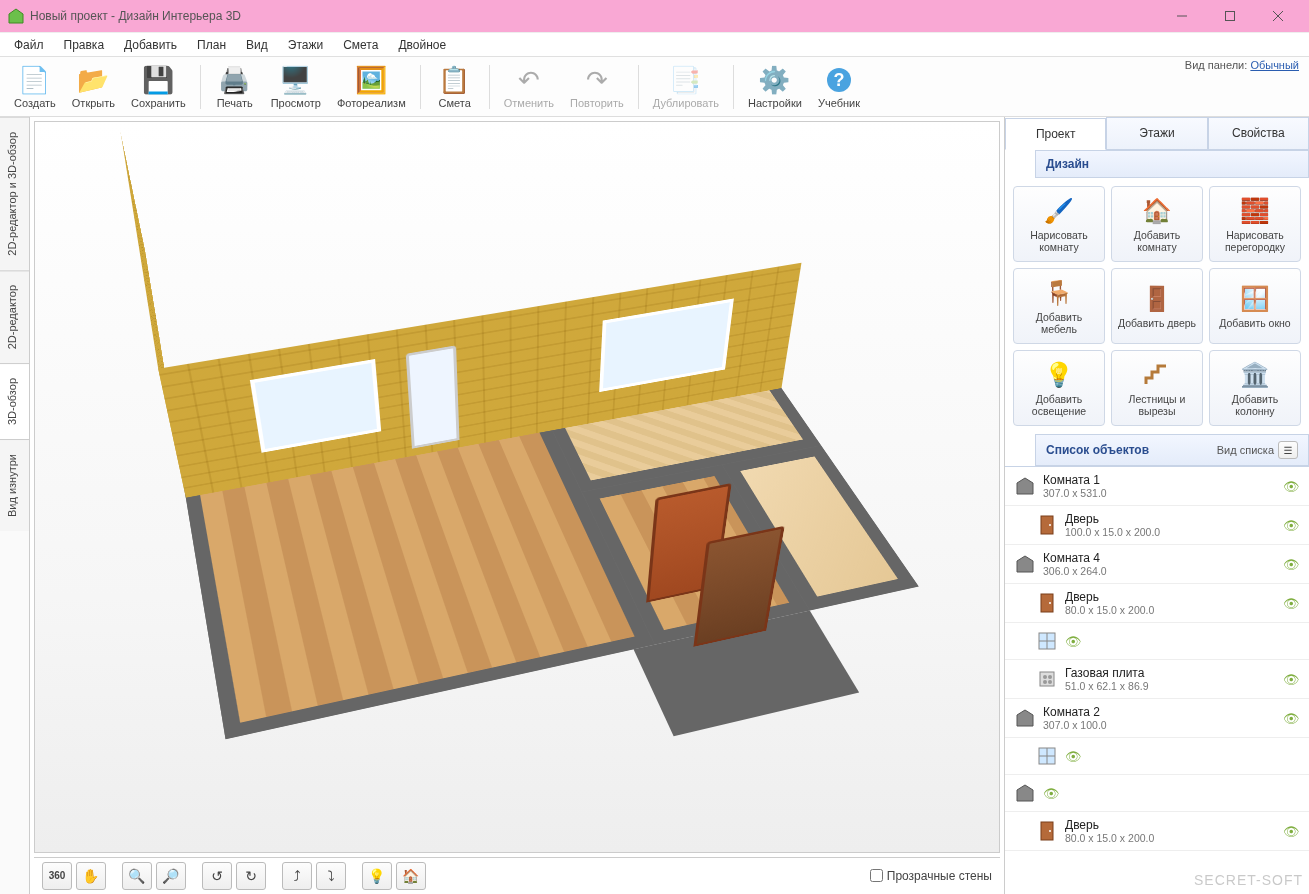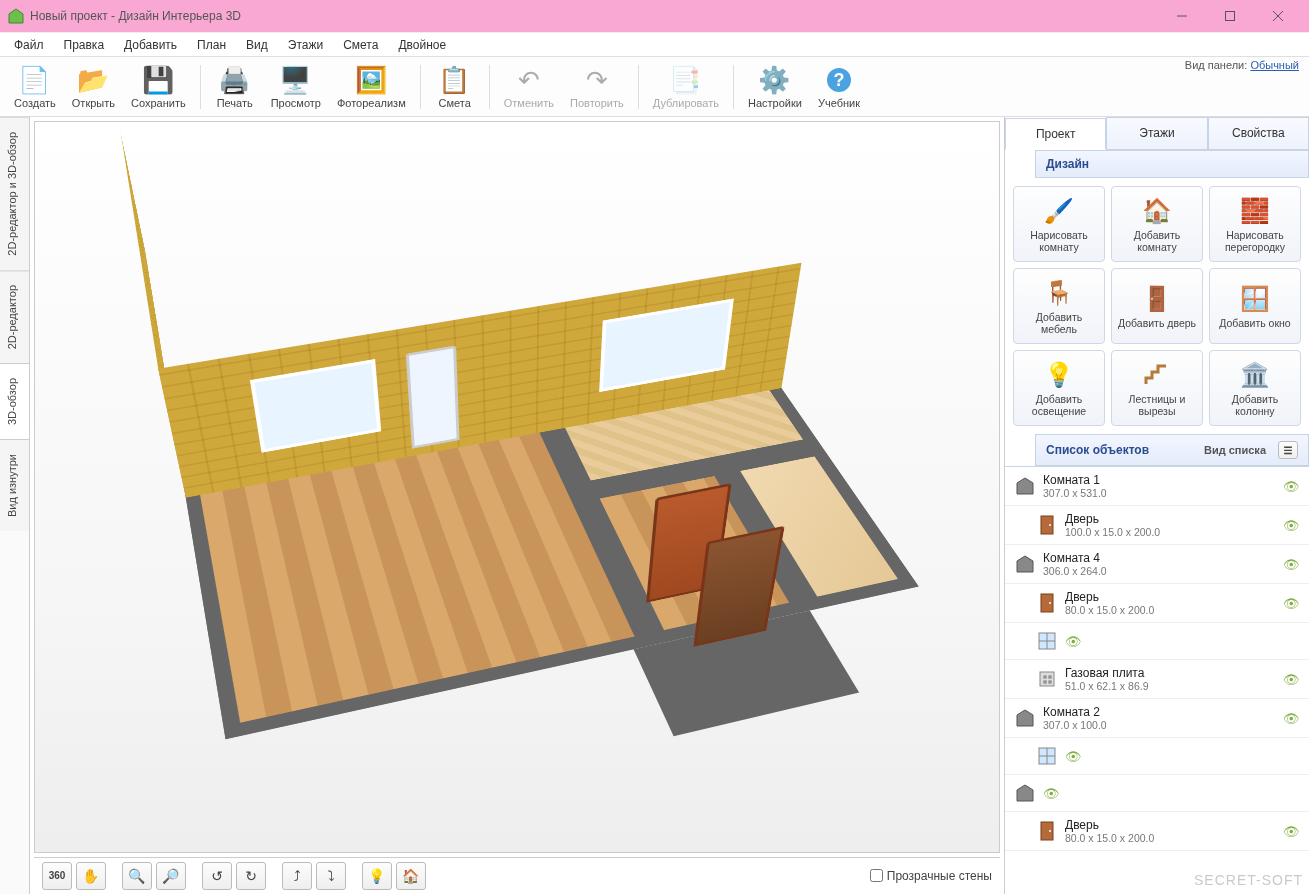--- a/index.html
+++ b/index.html
@@ -56,21 +56,21 @@
 .vt-btn { width: 30px; height: 28px; border: 1px solid #bbb; background: linear-gradient(#fdfdfd,#eee); border-radius: 3px; display: flex; align-items: center; justify-content: center; font-size: 14px; color: #444; cursor: pointer; }
 .vt-spacer { flex: 1; }
 .vt-check { display: flex; align-items: center; gap: 4px; font-size: 12px; color: #444; }
 
 
 .panel { width: 304px; display: flex; flex-direction: column; background: #fff; }
 .ptabs { display: flex; border-bottom: 1px solid #c7d3e6; }
 .ptab { flex: 1; text-align: center; padding: 8px 4px; border: 1px solid #c7d3e6; border-bottom: none; background: linear-gradient(#f8faff,#edf2fb); cursor: pointer; font-size: 12px; }
 .ptab.active { background: #fff; border-bottom: 1px solid #fff; position: relative; top: 1px; font-weight: 500; }
 .phead { background: linear-gradient(#f2f6ff,#e4ecfa); border: 1px solid #c7d3e6; padding: 6px 10px; font-weight: 600; color: #2a4d8f; font-size: 12px; display: flex; justify-content: space-between; align-items: center; margin-left: 30px; }
-.phead .sub { font-weight: 700; color: #555; font-size: 11px; display:flex; align-items:center; gap:12px;}
+.phead .sub { font-weight: 400; color: #555; font-size: 11px; display:flex; align-items:center; gap:4px;}
 .design-grid { display: grid; grid-template-columns: repeat(3, 1fr); gap: 6px; padding: 8px; }
 .design-btn { border: 1px solid #cfd8e6; background: linear-gradient(#fefefe,#f0f3f9); border-radius: 4px; display: flex; flex-direction: column; align-items: center; justify-content: center; height: 76px; cursor: pointer; padding: 4px; }
 .design-btn .dico { width: 32px; height: 32px; display: flex; align-items: center; justify-content: center; font-size: 24px; }
 .design-btn .dlbl { font-size: 10.5px; text-align: center; line-height: 1.15; margin-top: 2px; color: #444; }
 
 .obj-list { flex: 1; overflow-y: auto; border-top: 1px solid #c7d3e6; }
 .obj-item { display: flex; align-items: center; padding: 6px 8px; border-bottom: 1px solid #eee; cursor: pointer; }
 .obj-item .indent { display:inline-block; }
 .obj-item .oicon { width: 24px; height: 24px; display: flex; align-items: center; justify-content: center; font-size: 18px; margin-right: 6px; flex-shrink:0; }
 .obj-item .otext { flex: 1; }

